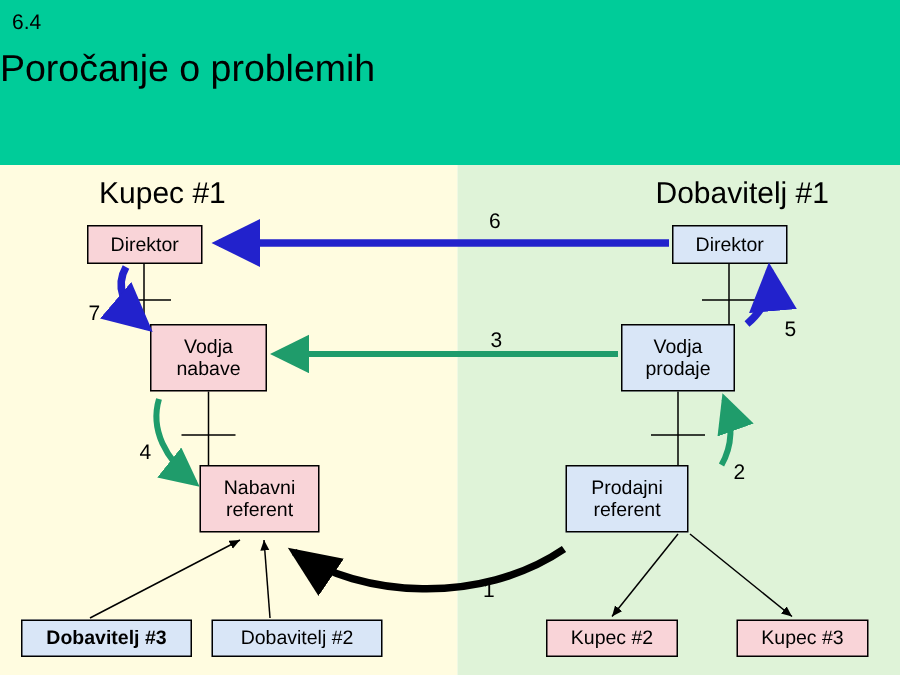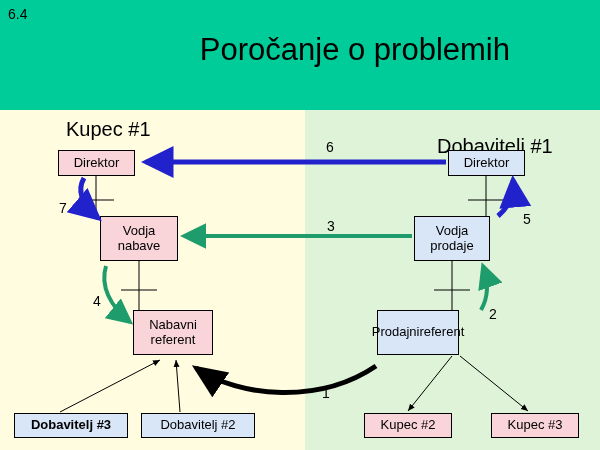--- a/index.html
+++ b/index.html
@@ -1,21 +1,21 @@
 <!DOCTYPE html>
 <html><head>
 <meta charset="utf-8">
 <style>
   html,body{margin:0;padding:0;}
   body{width:600px;height:450px;overflow:hidden;font-family:"Liberation Sans",sans-serif;background:#ffffff;}
   #stage{position:relative;width:600px;height:450px;}
 
   .hdr{position:absolute;left:0;top:0;width:600px;height:110px;background:#00cc99;}
   .slideno{position:absolute;left:8px;top:6px;font-size:14px;color:#000;}
-  .title{position:absolute;left:0;top:32px;width:510px;text-align:right;font-size:31px;color:#000;}
+  .title{position:absolute;left:0;top:32px;width:510px;text-align:left;font-size:25px;color:#000;}
 
   .bodyarea{position:absolute;left:0;top:110px;width:600px;height:340px;}
   .leftbg{position:absolute;left:0;top:0;width:305px;height:340px;background:#fffce0;}
   .rightbg{position:absolute;left:305px;top:0;width:295px;height:340px;background:#dff3d8;}
 
   .colhdr{position:absolute;font-size:20px;color:#000;}
 
   .box{position:absolute;border:1px solid #000;font-size:13px;color:#000;
        display:flex;align-items:center;justify-content:center;text-align:center;line-height:1.15;box-sizing:border-box;}
   .pink{background:#f9d4d8;}
@@ -33,42 +33,42 @@
   <div class="hdr"></div>
   <div class="slideno">6.4</div>
   <div class="title">Poročanje o problemih</div>
 
   <div class="bodyarea">
     <div class="leftbg"></div>
     <div class="rightbg"></div>
   </div>
 
   <div class="colhdr" style="left:66px;top:118px;">Kupec #1</div>
-  <div class="colhdr" style="left:437px;top:135px;">Dobavitelj #1</div>
+  <div class="colhdr" style="left:437px;top:118px;">Dobavitelj #1</div>
 
   <div class="box pink" style="left:58px;top:150px;width:77px;height:26px;">Direktor</div>
 
   <div class="box pink" style="left:100px;top:216px;width:78px;height:45px;flex-direction:column;">
     <span>Vodja</span>
     <span>nabave</span>
   </div>
 
   <div class="box pink" style="left:133px;top:310px;width:80px;height:45px;flex-direction:column;">
     <span>Nabavni</span>
     <span>referent</span>
   </div>
 
   <div class="box blue" style="left:448px;top:150px;width:77px;height:26px;">Direktor</div>
 
   <div class="box blue" style="left:414px;top:216px;width:76px;height:45px;flex-direction:column;">
     <span>Vodja</span>
     <span>prodaje</span>
   </div>
 
-  <div class="box blue" style="left:377px;top:310px;width:82px;height:45px;flex-direction:row;">
+  <div class="box blue" style="left:377px;top:310px;width:82px;height:45px;flex-direction:column;">
     <span>Prodajni</span>
     <span>referent</span>
   </div>
 
   <div class="box blue" style="left:14px;top:413px;width:114px;height:25px;font-weight:bold;">Dobavitelj #3</div>
   <div class="box blue" style="left:141px;top:413px;width:114px;height:25px;">Dobavitelj #2</div>
   <div class="box pink" style="left:364px;top:413px;width:88px;height:25px;">Kupec #2</div>
   <div class="box pink" style="left:491px;top:413px;width:88px;height:25px;">Kupec #3</div>
 
   <div class="lbl" style="left:322px;top:385px;">1</div>

